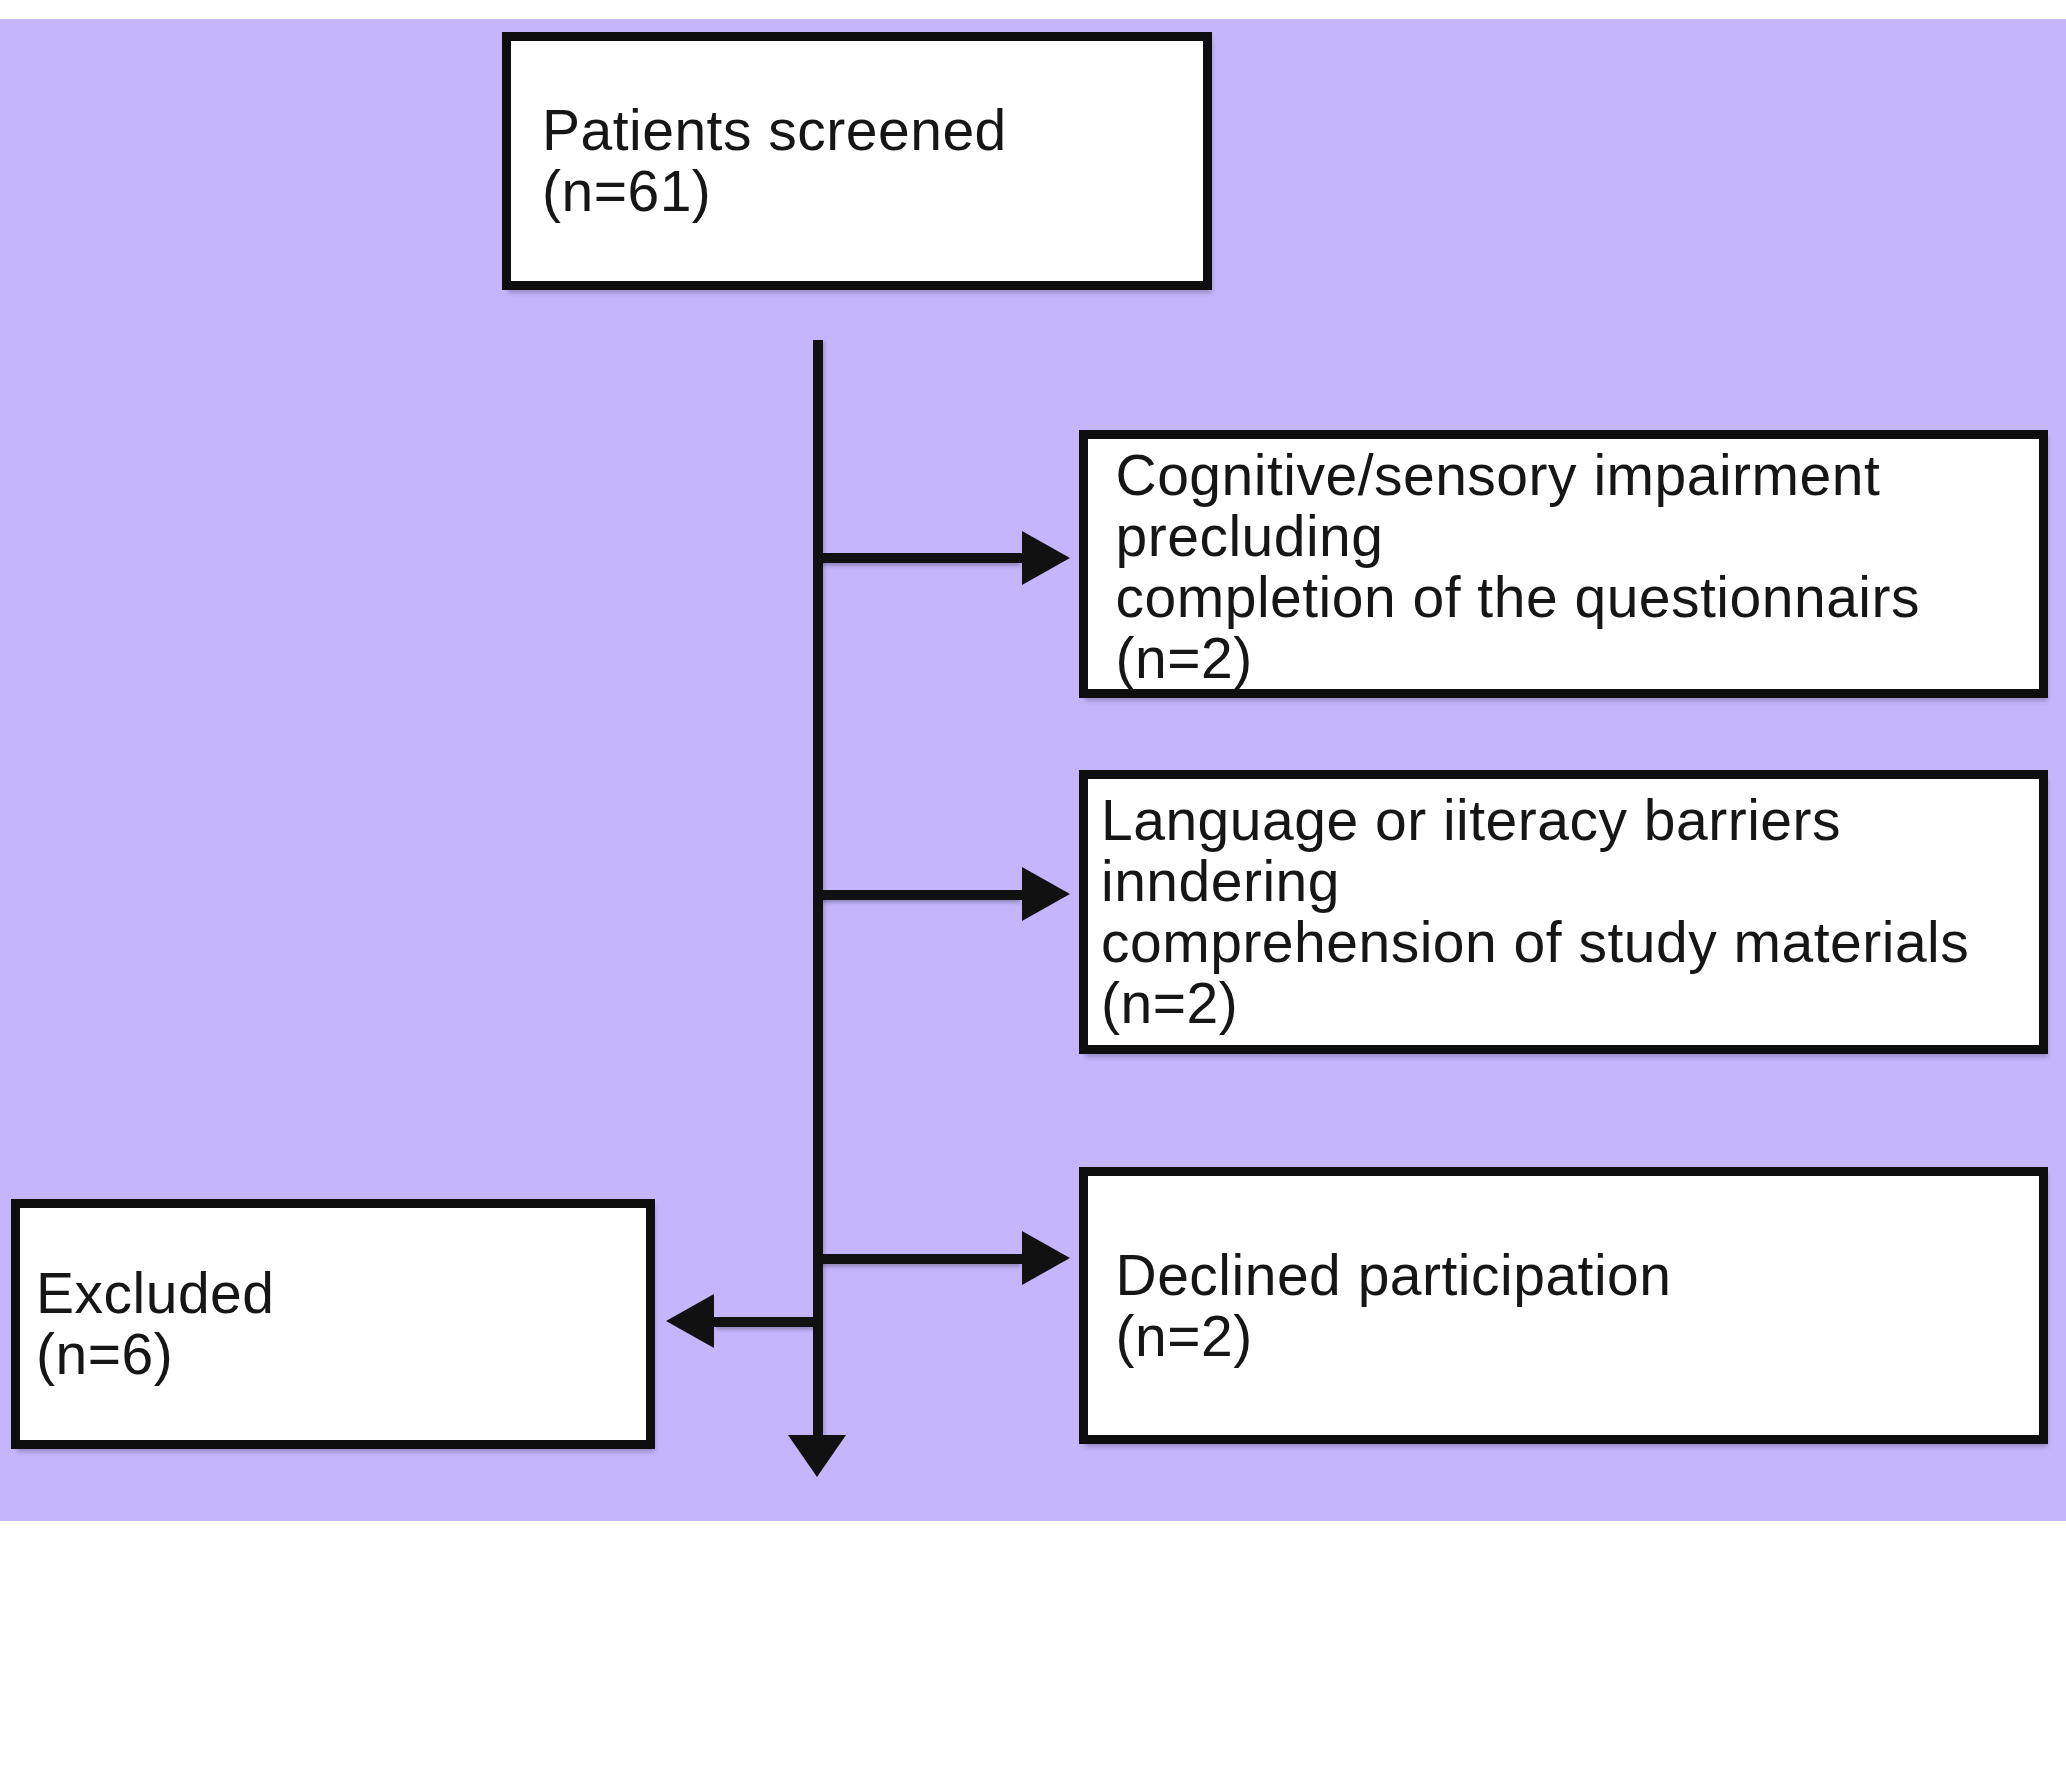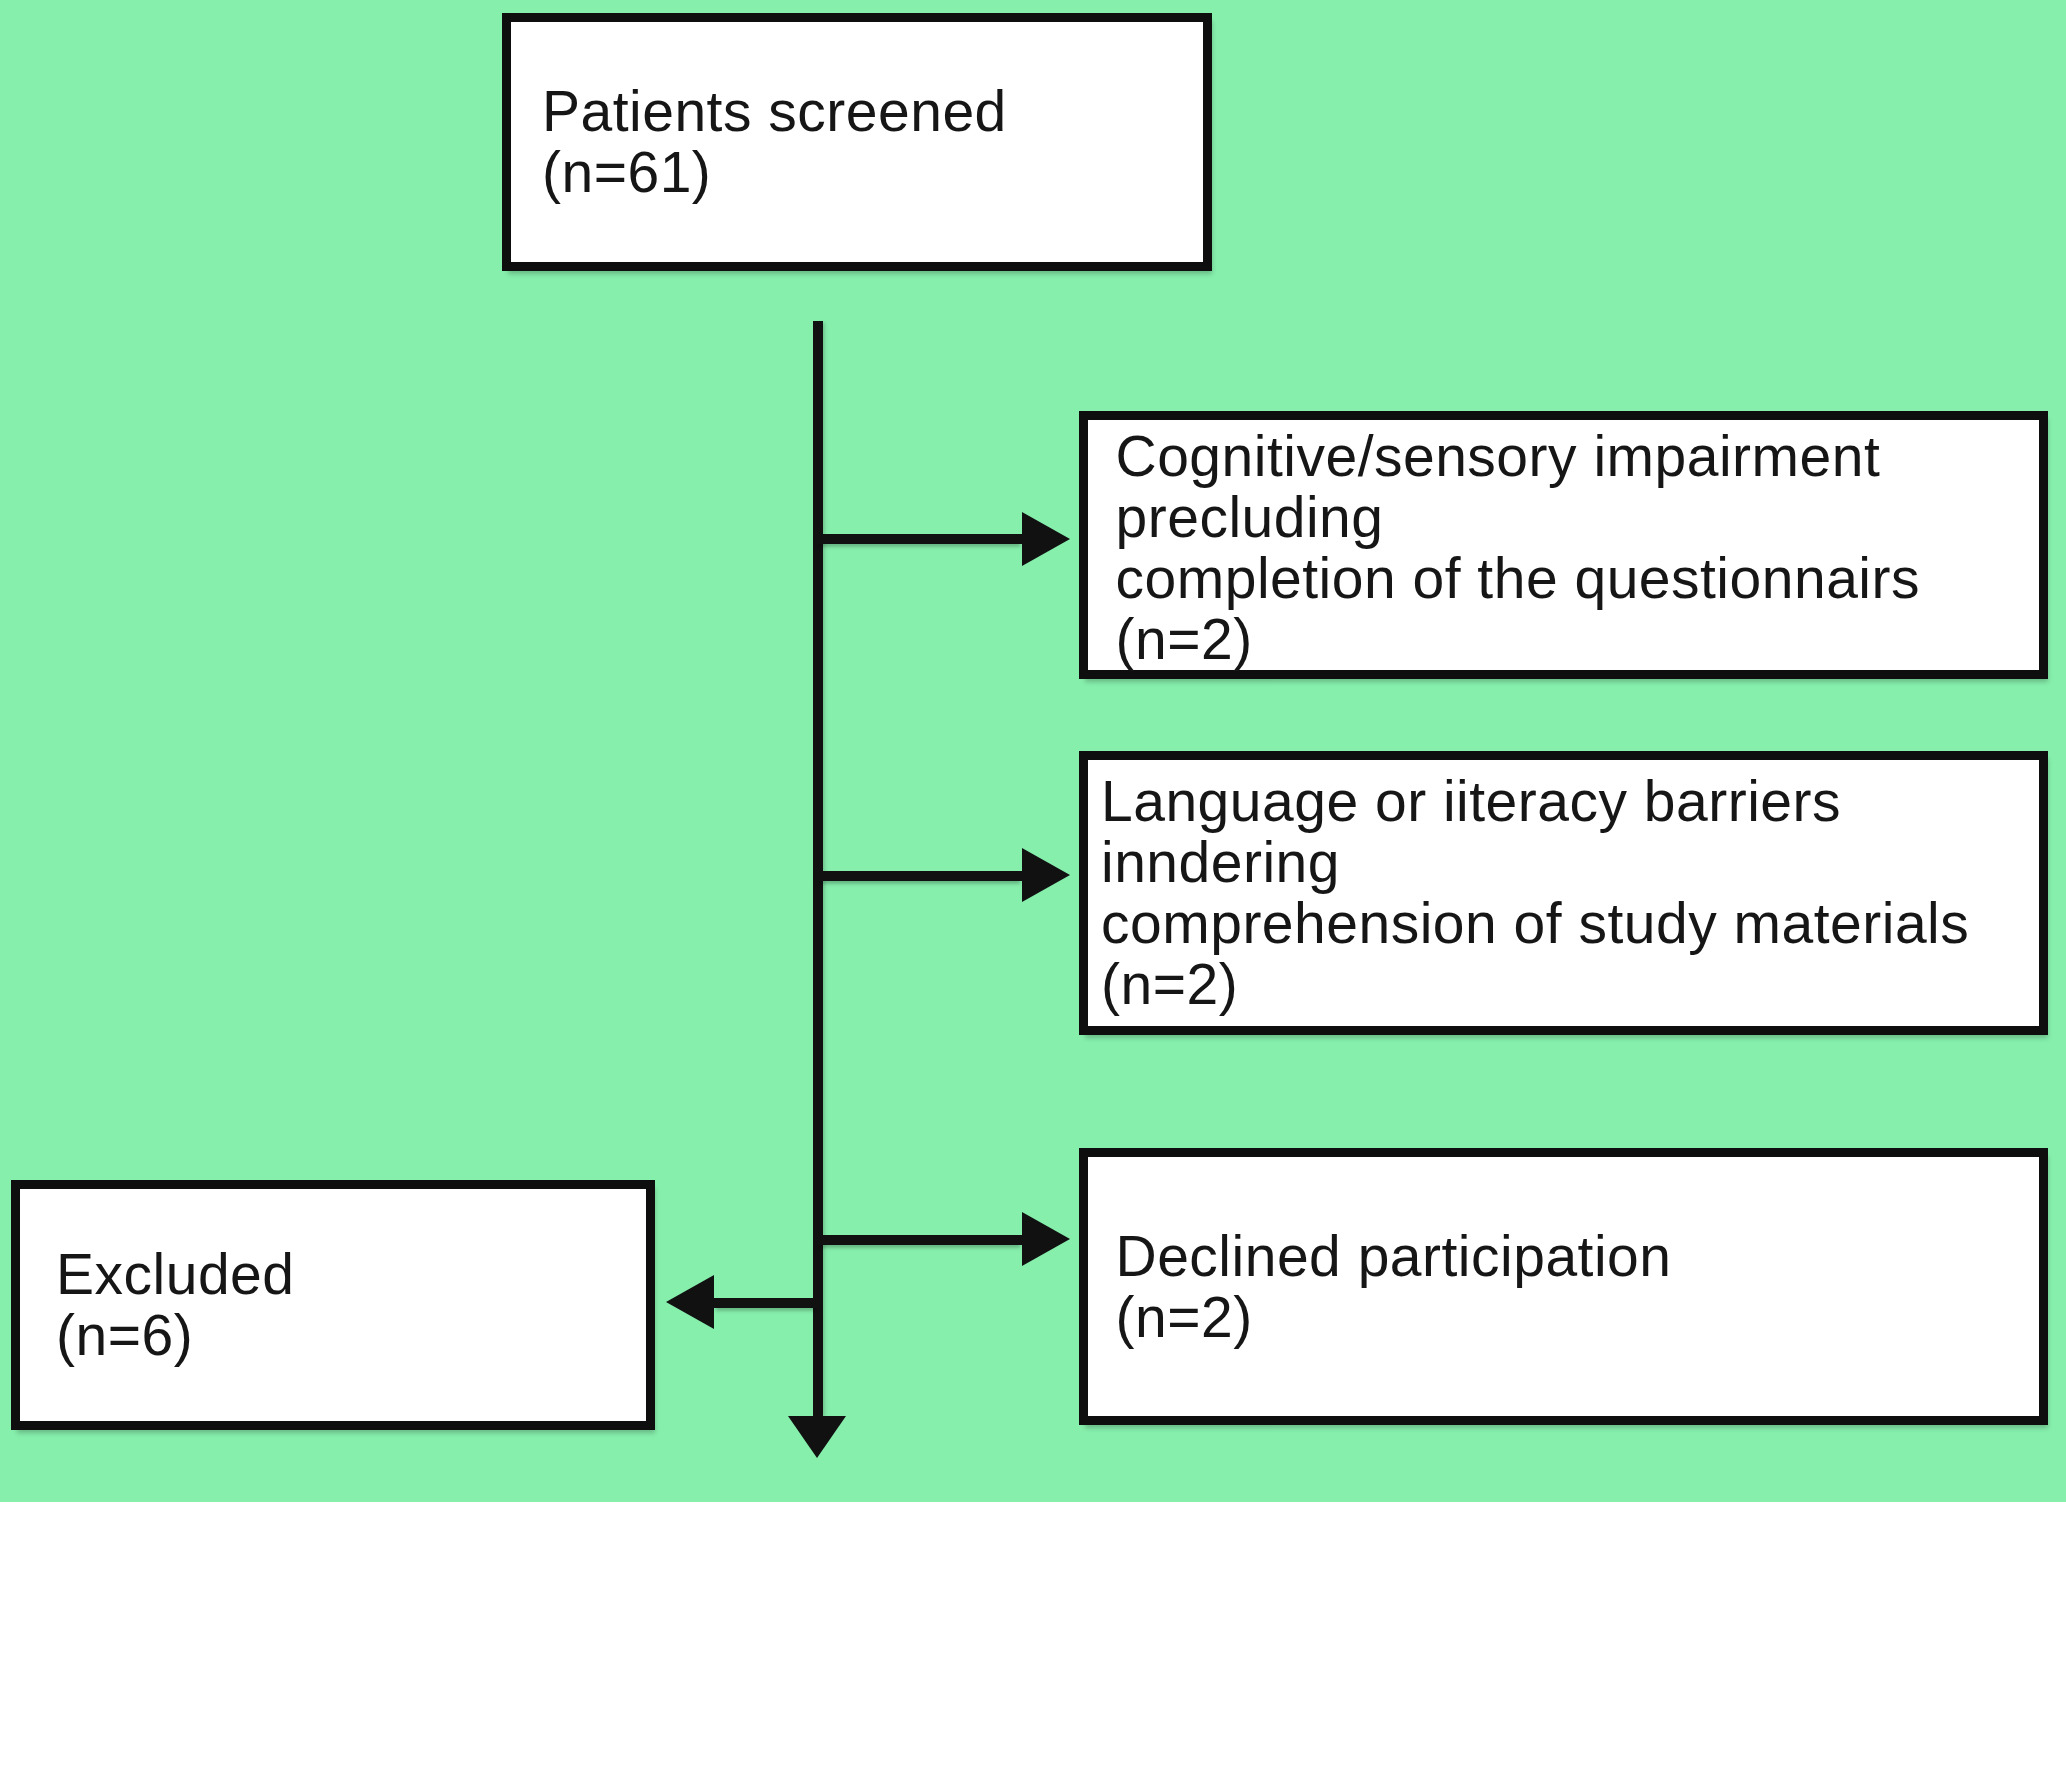--- a/index.html
+++ b/index.html
@@ -4,23 +4,24 @@
 <style>
   html, body {
     margin: 0;
     padding: 0;
     background: #ffffff;
   }
   .canvas {
     position: relative;
     width: 2066px;
     height: 1502px;
-    background: #86efac;
+    background: #c4b5fd;
     overflow: hidden;
     font-family: "Liberation Sans", "DejaVu Sans", sans-serif;
+    margin-top: 19px;
   }
 
   
   .node {
     position: absolute;
     box-sizing: border-box;
     background: #ffffff;
     border: 9.2px solid #0e0e0e;
     display: flex;
     flex-direction: column;
@@ -32,21 +33,21 @@
     line-height: 1.07;
     color: #161616;
     white-space: pre-line;
     letter-spacing: 0.5px;
   }
 
   .node-screened  { left: 502px;  top: 13px;   width: 710px;  height: 258px; padding-left: 31px; }
   .node-cognitive { left: 1079px; top: 411px;  width: 969px; height: 268px; padding-left: 27.5px; justify-content: flex-end; }
   .node-language  { left: 1079px; top: 751px;  width: 969px; height: 284px; padding-left: 13px; }
   .node-declined  { left: 1079px; top: 1148px; width: 969px; height: 277px; padding-left: 27.5px; }
-  .node-excluded  { left: 11px;   top: 1180px; width: 644px;  height: 250px; padding-left: 36px; }
+  .node-excluded  { left: 11px;   top: 1180px; width: 644px;  height: 250px; padding-left: 16px; }
   .node-final     { left: 482px;  top: 1499px; width: 815px;  height: 274px; padding-left: 27.5px; }
 
   
   .shaft {
     position: absolute;
     background: #111111;
   }
   .shaft-h { box-shadow: 0 4.6px 3.7px -1.8px rgba(0,0,0,0.25); }
   .shaft-v { box-shadow: 3.7px 0 3.7px -1.8px rgba(0,0,0,0.18); }
 

